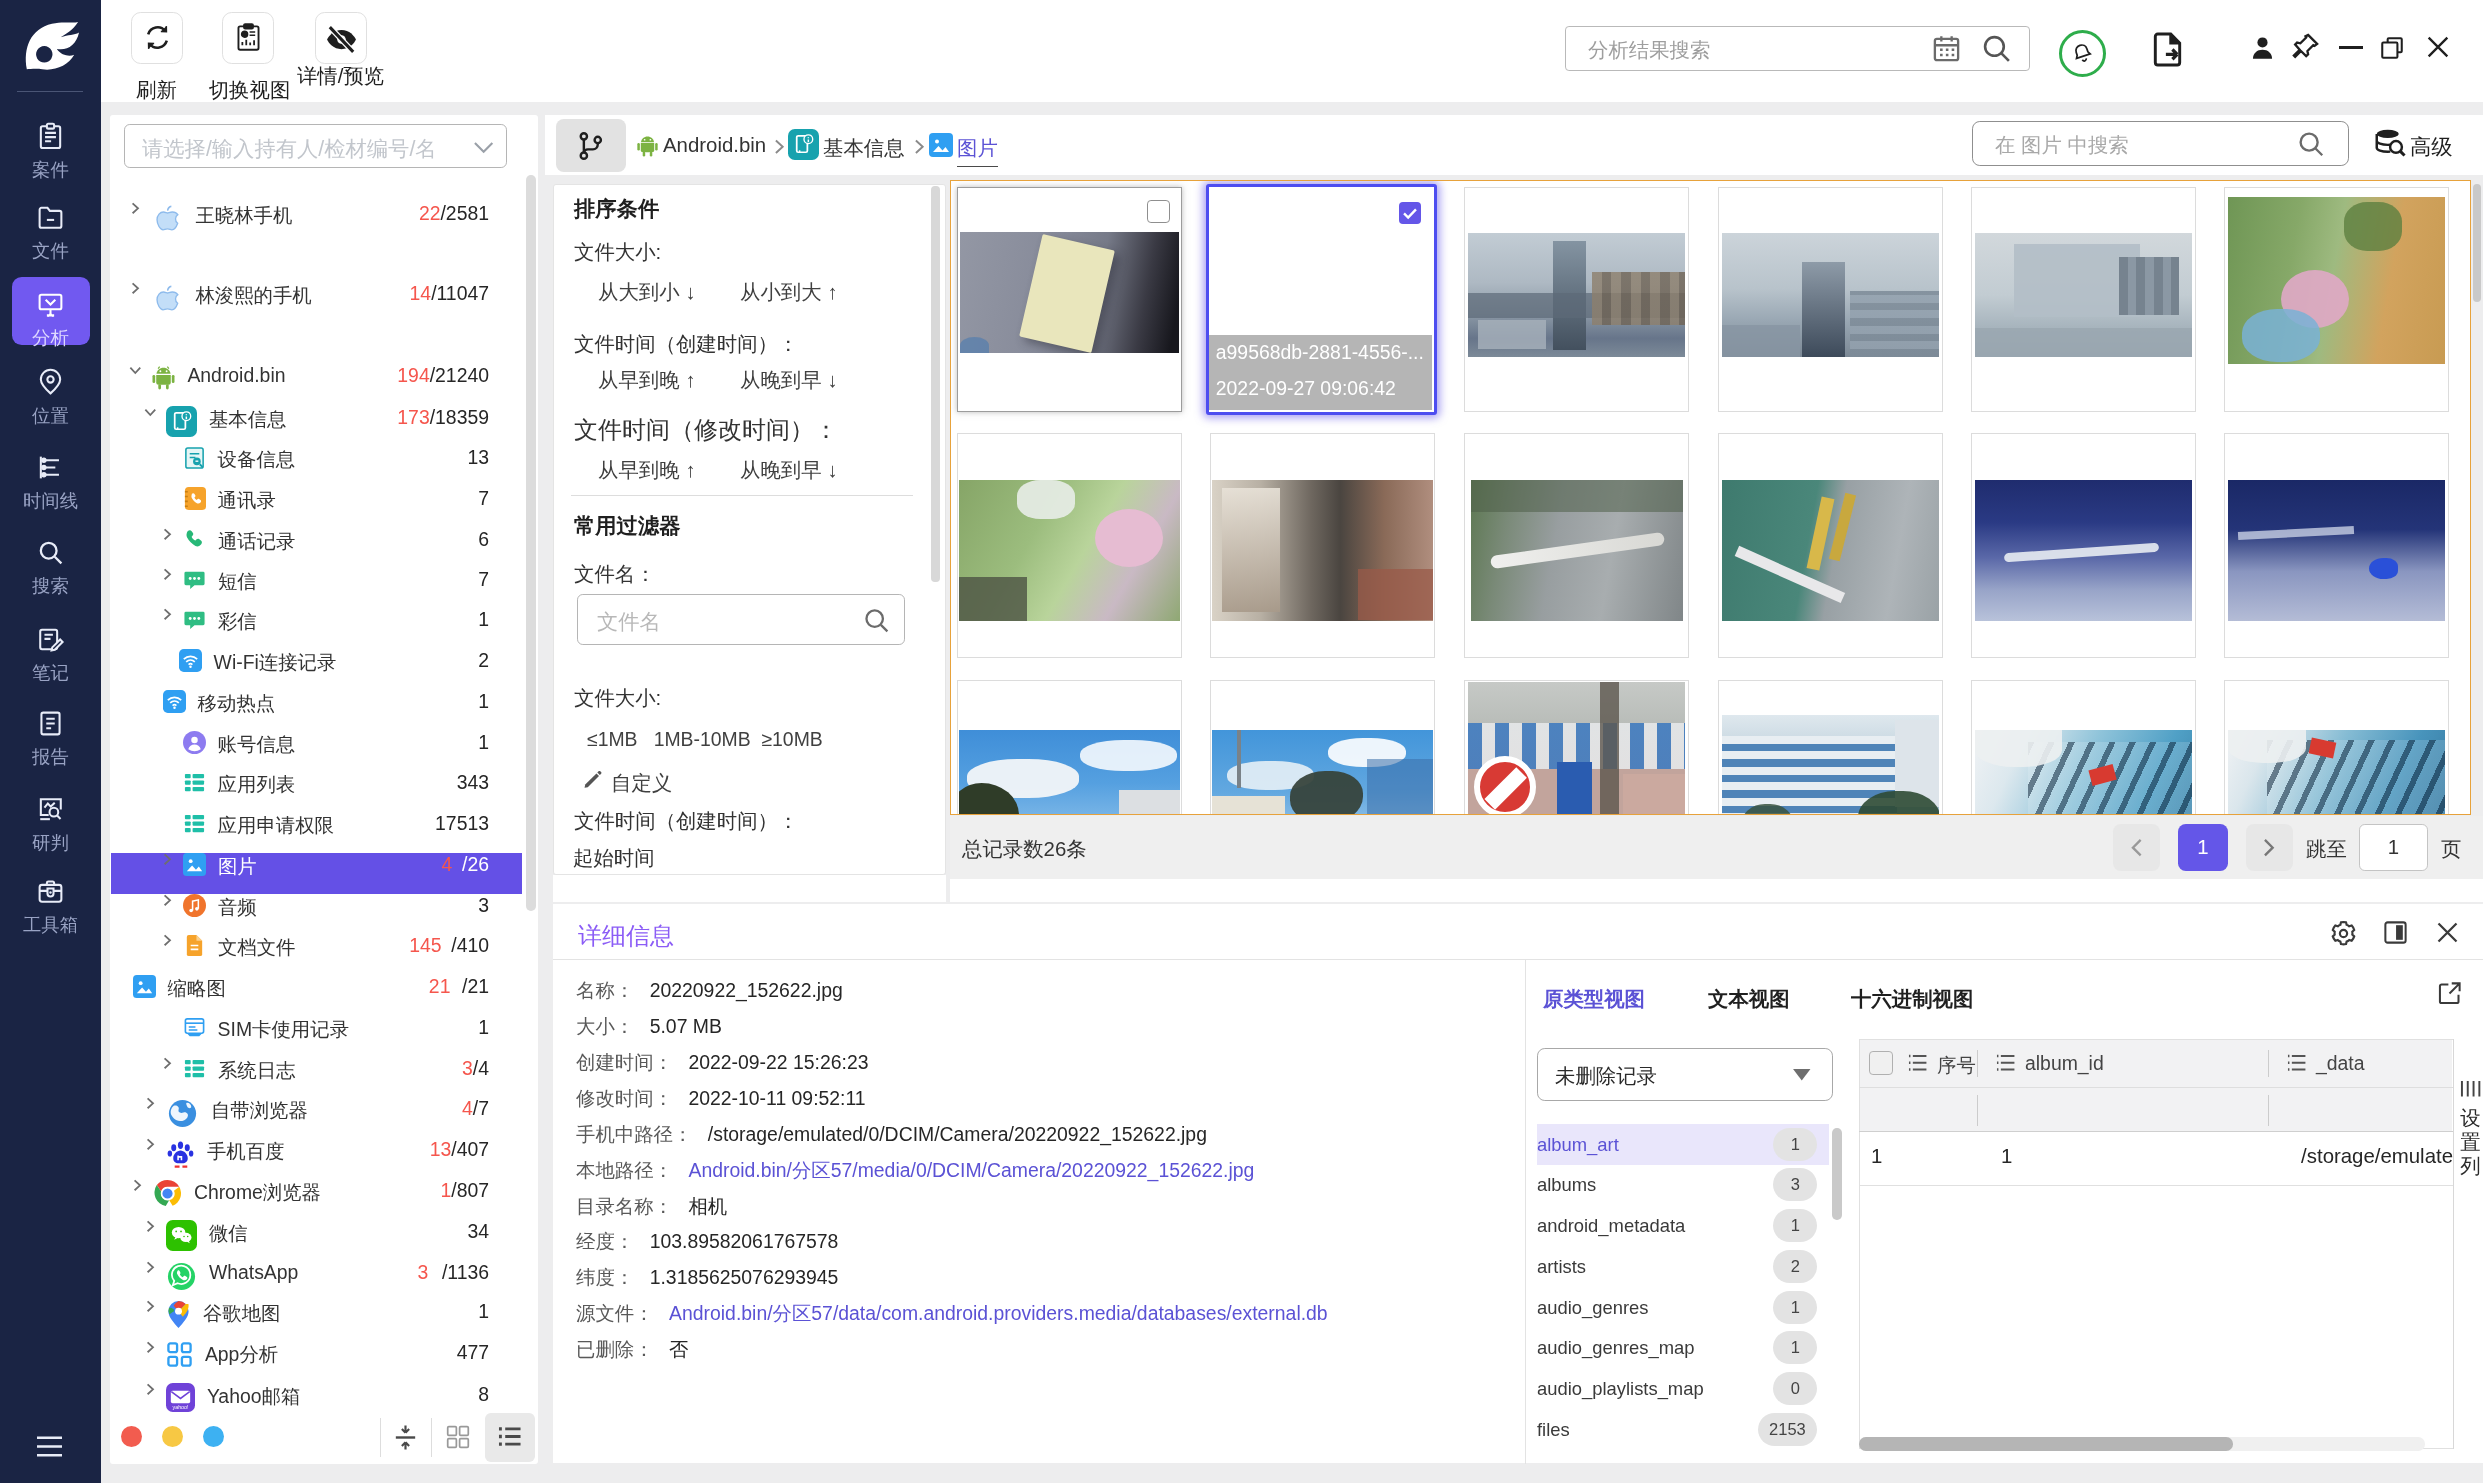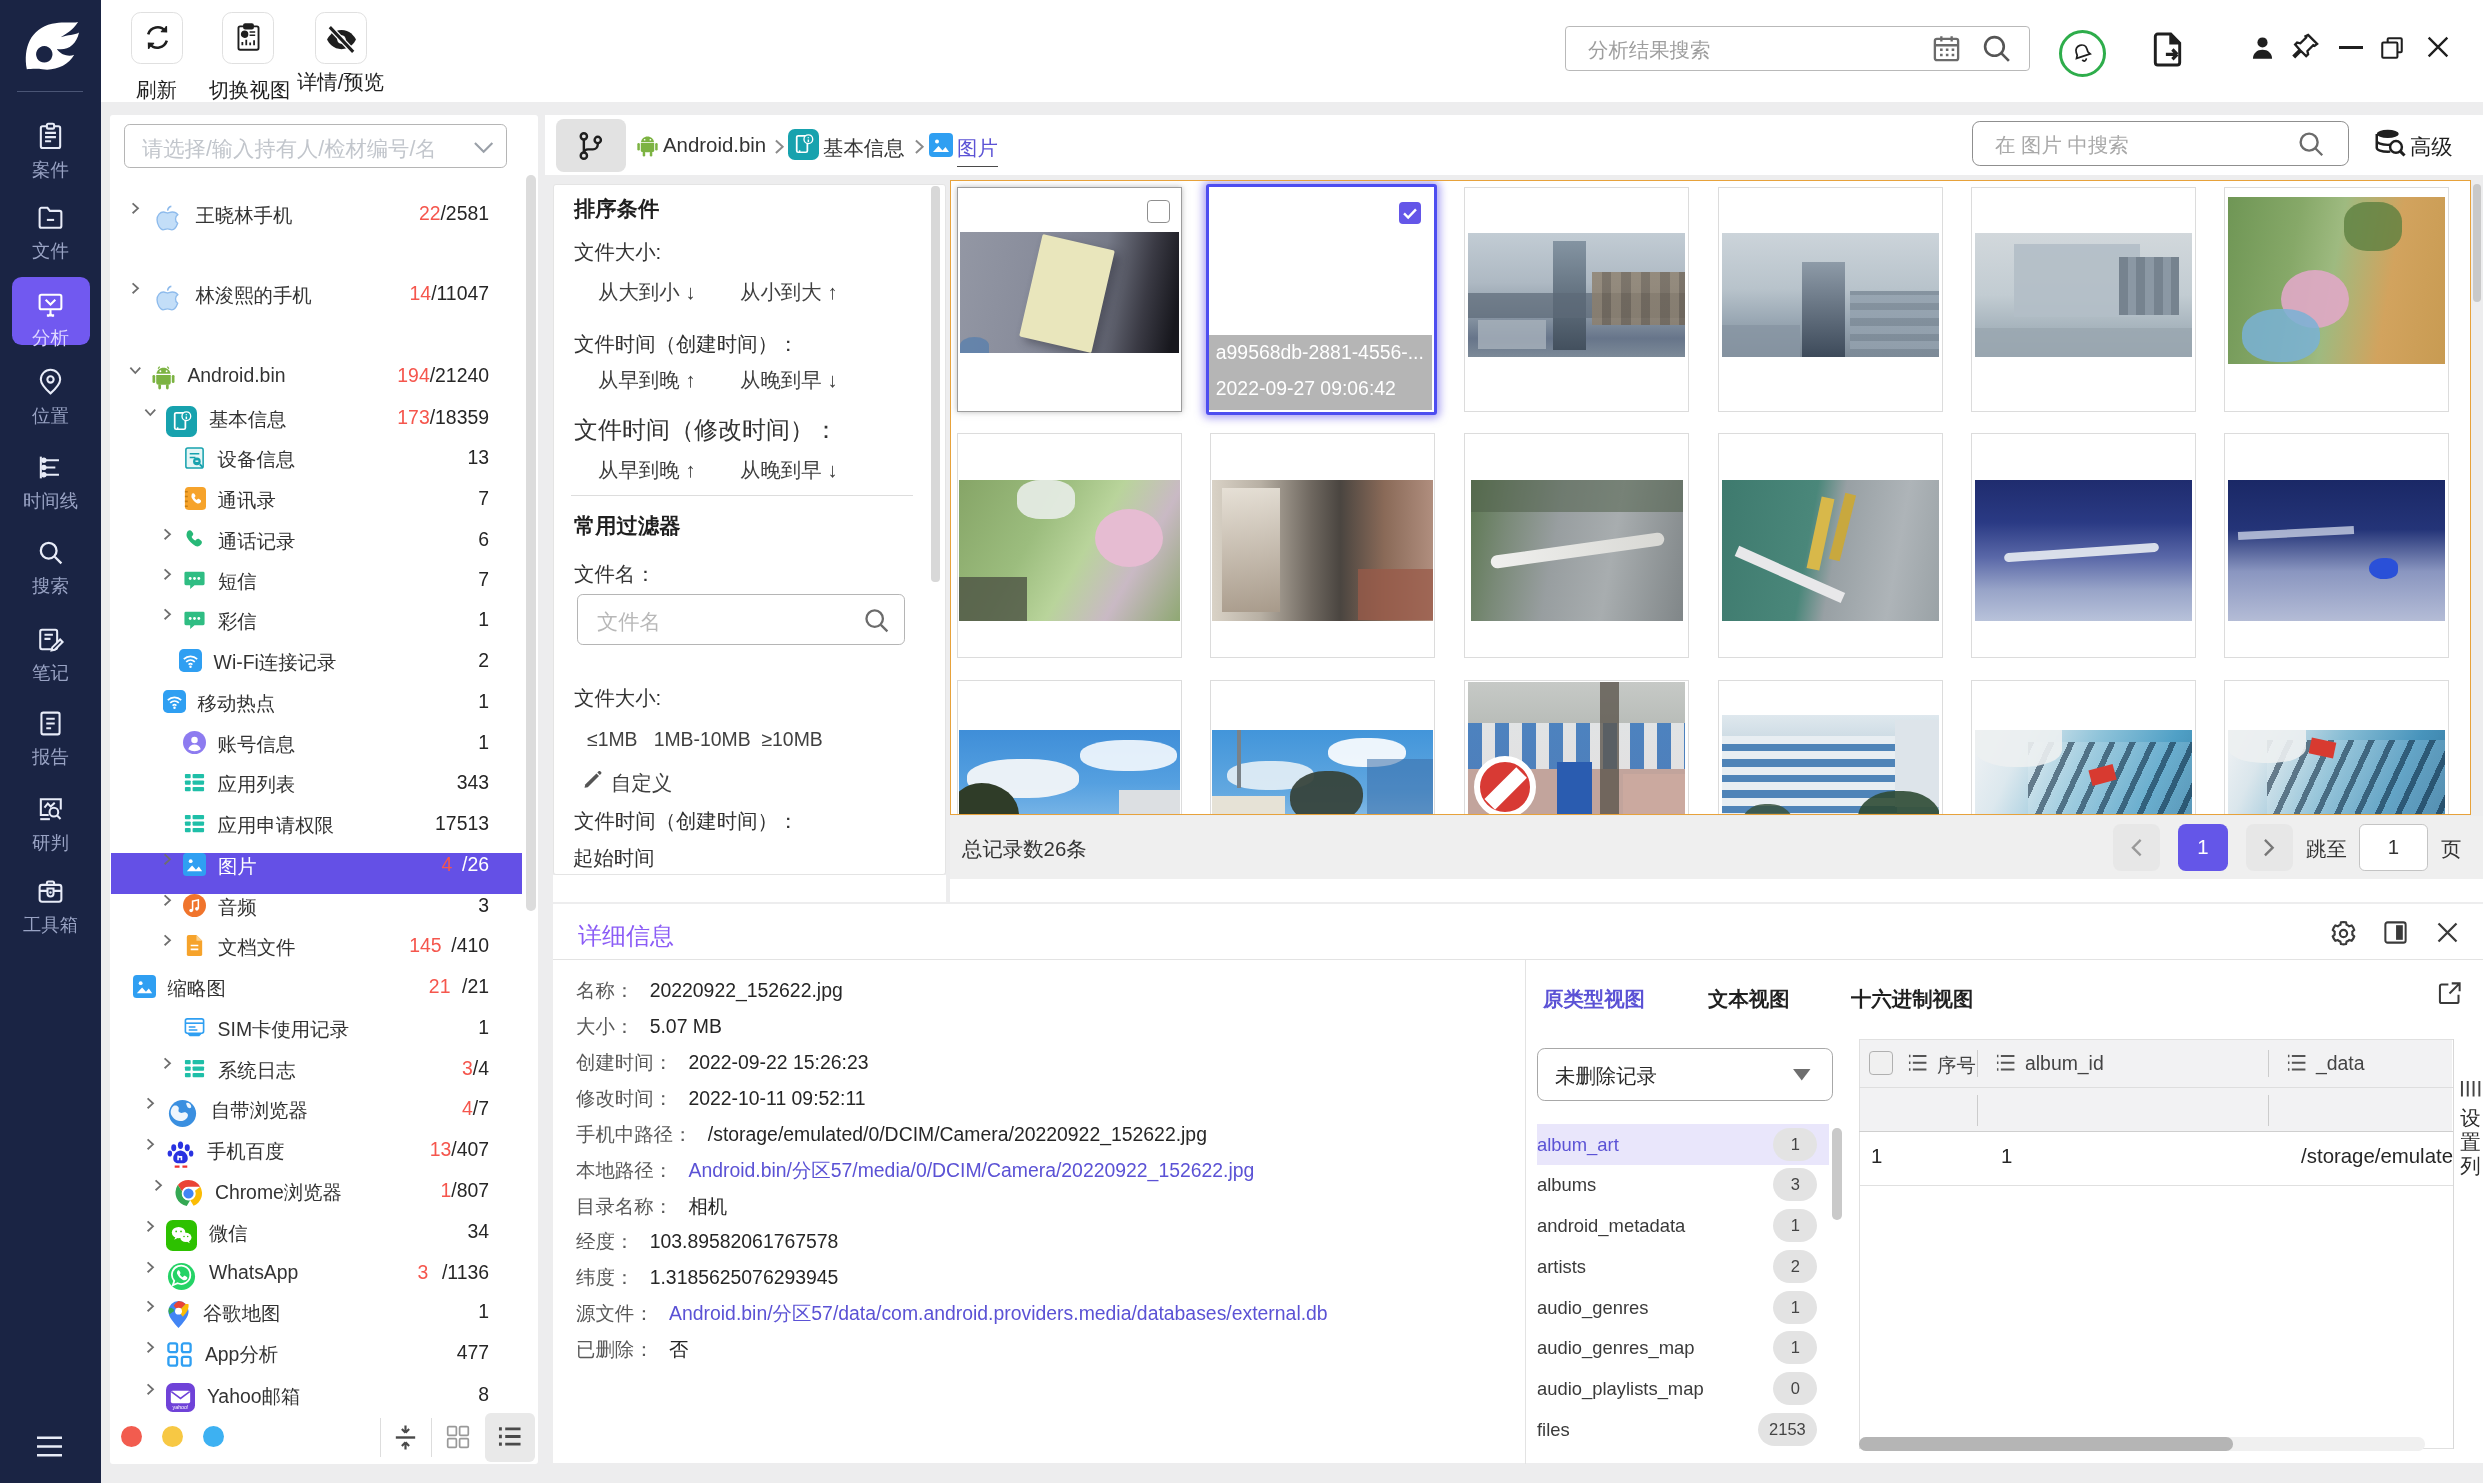--- a/index.html
+++ b/index.html
@@ -107,21 +107,21 @@
   </svg>
 <div class="a" style="left:203px;top:76px;width:93px;font-size:20.4px;text-align:center;color:#1f1f1f">切换视图</div>
 <div class="a" style="left:315px;top:11.6px;width:52px;height:52px;border:1px solid #e0e0e0;border-radius:9.7px"></div>
 <svg class="a" style="left:325px;top:25px" width="33" height="29" viewBox="0 0 24 21" fill="none">
     <path d="M12 3.5c5.8 0 9.2 4.2 10.5 7-1.3 2.8-4.7 7-10.5 7S2.8 13.3 1.5 10.5C2.8 7.7 6.2 3.5 12 3.5Z" fill="#1f1f1f"></path>
     <circle cx="12" cy="10.5" r="3.1" fill="#fff"></circle>
     <circle cx="12" cy="10.5" r="1.4" fill="#1f1f1f"></circle>
     <path d="M3.5 1.5 20.5 19.5" stroke="#fff" stroke-width="4.2"></path>
     <path d="M3.5 1.5 20.5 19.5" stroke="#1f1f1f" stroke-width="2.2"></path>
   </svg>
-<div class="a" style="left:291px;top:68px;width:99px;font-size:20.4px;text-align:center;color:#1f1f1f">详情/预览</div>
+<div class="a" style="left:291px;top:62px;width:99px;font-size:20.4px;text-align:center;color:#1f1f1f">详情/预览</div>
 <div class="a" style="left:1565px;top:26px;width:465px;height:45px;border:1px solid #b9b9b9;border-radius:3.9px;background:#fff"></div>
 <div class="a" style="left:1588px;top:36px;font-size:20.4px;color:#9e9e9e">分析结果搜索</div>
 <svg class="a" style="left:1931px;top:33px" width="31" height="31" viewBox="0 0 24 24" fill="none" stroke="#6b6b6b" stroke-width="1.8">
     <rect x="3" y="4.5" width="18" height="16.5" rx="1.5"></rect>
     <path d="M3 9.5h18M8 2.5v4M16 2.5v4"></path>
     <path d="M7 13h2m2.5 0h2m2.5 0h2M7 17h2m2.5 0h2m2.5 0h2" stroke-width="2"></path>
   </svg>
 <svg class="a" style="left:1980px;top:32px" width="33" height="33" viewBox="0 0 24 24" fill="none" stroke="#555" stroke-width="1.9">
     <circle cx="10.5" cy="10.5" r="6.8"></circle>
     <path d="M15.6 15.6 21 21"></path>
@@ -436,21 +436,21 @@
         <ellipse cx="26" cy="16" rx="2.3" ry="3.2"></ellipse>
         <ellipse cx="4" cy="16" rx="2.3" ry="3.2"></ellipse>
         <path d="M15 13c3.5 0 7.5 3.8 7.5 7.8 0 3.4-2.3 5.2-5.5 5.2h-4c-3.2 0-5.5-1.8-5.5-5.2 0-4 4-7.8 7.5-7.8Z"></path>
       </g>
       <path d="M12.5 18v5m0-3.5h3.5V23" stroke="#fff" stroke-width="1.6" fill="none"></path>
       <path d="M9 29.5h5m3 0h5" stroke="#e33" stroke-width="2.4"></path>
     </svg>
     <span class="nm">手机百度</span>
     <span class="ct"><span class="r">13</span>/407</span>
   </div>
-<div class="trow" style="top:1179px;padding-left:41px">
+<div class="trow" style="top:1179px;padding-left:20px">
     <svg class="arr" viewBox="0 0 14 14" fill="none" stroke="#6e6e6e" stroke-width="2">
       <path d="M4 1.5 10 7l-6 5.5"></path>
     </svg>
     <svg width="29" height="29" viewBox="0 0 30 30">
       <circle cx="15" cy="15" r="14" fill="#fff"></circle>
       <path d="M15 1a14 14 0 0 1 12.1 7H15a7 7 0 0 0-6.7 5L4 6.2A14 14 0 0 1 15 1Z" fill="#ea4335"></path>
       <path d="M27.2 8a14 14 0 0 1-6.9 19.8L16.8 22a7 7 0 0 0 4.9-9.9Z" fill="#fbbc05"></path>
       <path d="M3.9 6.3 8.4 13a7 7 0 0 0 8.3 8.9l-3.5 6A14 14 0 0 1 3.9 6.3Z" fill="#34a853"></path>
       <circle cx="15" cy="15" r="6" fill="#4285f4" stroke="#fff" stroke-width="1.4"></circle>
     </svg>

